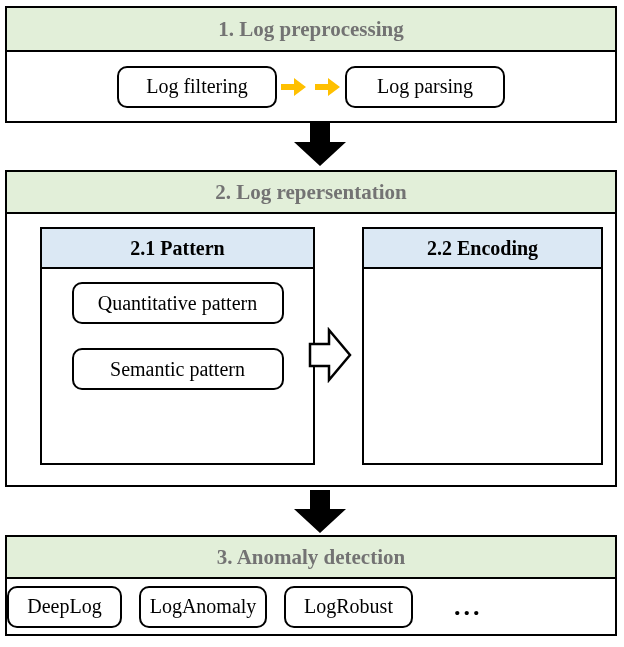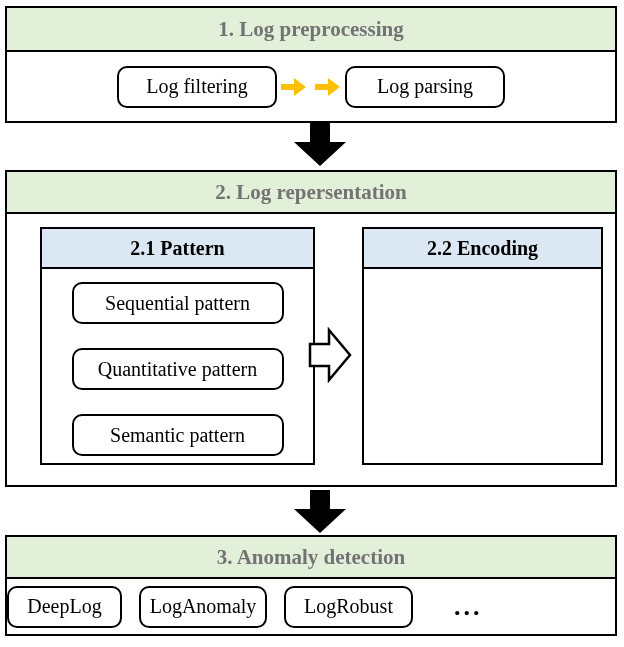--- a/index.html
+++ b/index.html
@@ -128,23 +128,20 @@
     <span>2. Log repersentation</span>
   </div>
   <div class="sec-content">
 
     <div class="subbox" id="subbox-pattern">
       <div class="sub-header">
         <span>2.1 Pattern</span>
       </div>
       <div class="sub-content">
         <div class="node">
-          <span>Sequential pattern</span>
-        </div>
-        <div class="node">
           <span>Quantitative pattern</span>
         </div>
         <div class="node">
           <span>Semantic pattern</span>
         </div>
       </div>
     </div>
 
     <div class="hollow-arrow">
       <svg width="44" height="56" viewBox="0 0 44 56" aria-hidden="true">

